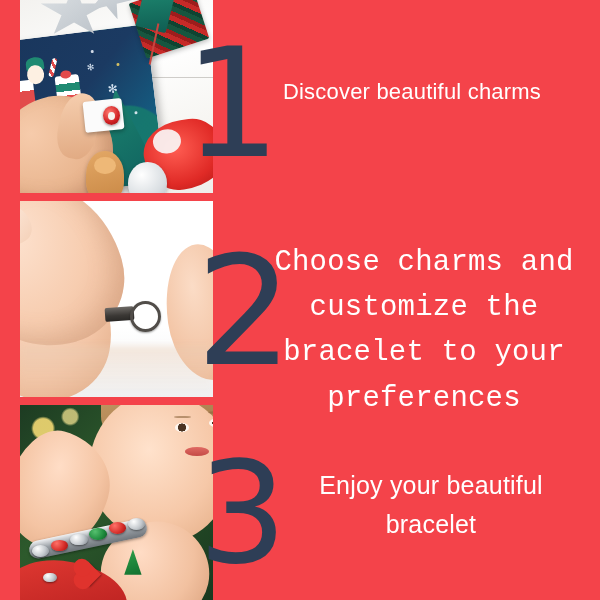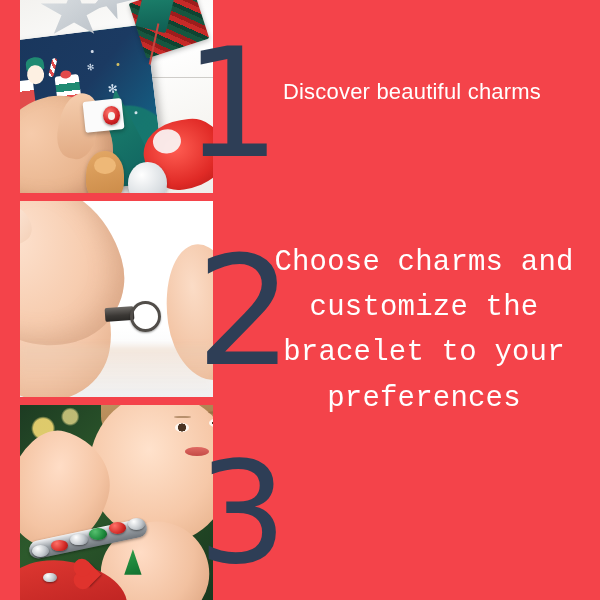--- a/index.html
+++ b/index.html
@@ -424,14 +424,15 @@
       <div class="bead red" style="left:46%;top:60%;width:9%;height:6%;"></div>
       <div class="bead silver" style="left:56%;top:58%;width:9%;height:6%;"></div>
       <div class="charm-heart" style="left:31%;top:82%;"></div>
       <div class="charm-tree" style="left:54%;top:74%;"></div>
       <div class="bead silver" style="left:12%;top:86%;width:7%;height:5%;"></div>
     </div>
   </div>
 
   <div class="numeral" id="numeral-3">3</div>
 
+  <div class="step-text" id="text-3">Enjoy your beautiful bracelet</div>
 
 </div>
 
 </body></html>

